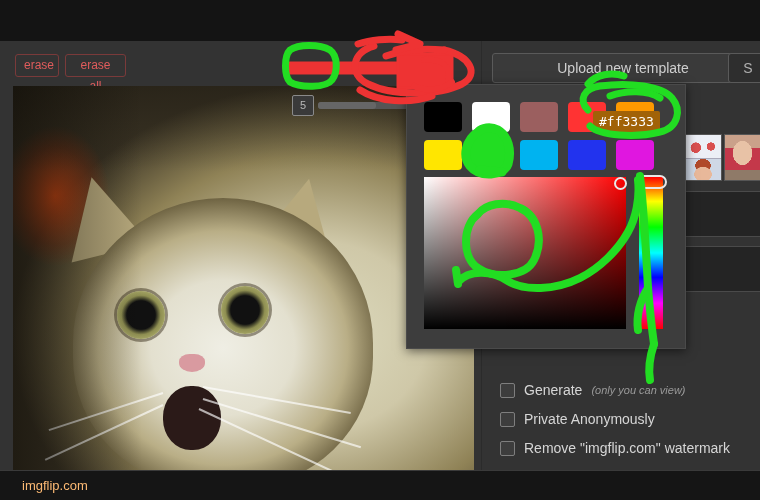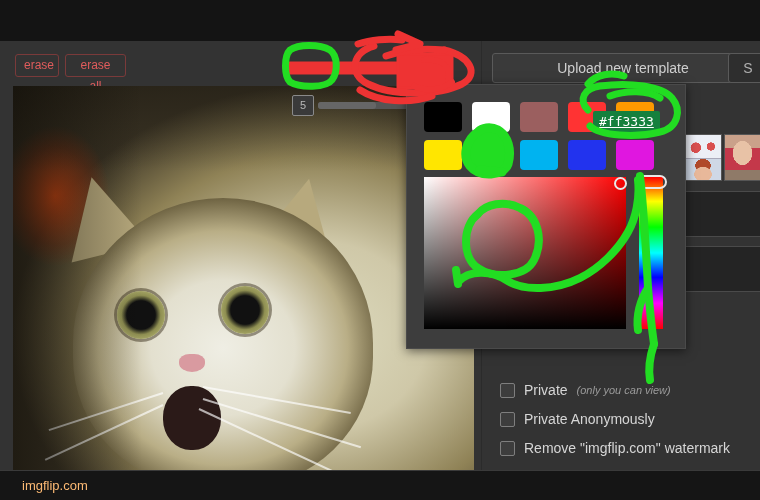--- a/index.html
+++ b/index.html
@@ -194,23 +194,23 @@
     box-shadow: 0 2px 10px rgba(0,0,0,.55);
   }
   .sw-grid {
     position: absolute; left: 17px; top: 17px;
     display: grid; grid-template-columns: repeat(5, 38px);
     grid-auto-rows: 30px; gap: 8px 10px;
   }
   .sw { width: 38px; height: 30px; border-radius: 4px; cursor: pointer; }
   .hex-chip {
     position: absolute; left: 186px; top: 26px; height: 22px;
-    background: #15803d; color: #ffffff;
+    background: #a16207; color: #ffffff;
     font-family: "DejaVu Sans Mono", monospace; font-size: 13px;
-    line-height: 22px; padding: 0 6px; border-radius: 2px; text-decoration: underline;
+    line-height: 22px; padding: 0 6px; border-radius: 2px;
   }
   .sv-box {
     position: absolute; left: 17px; top: 92px; width: 202px; height: 152px;
     background:
       linear-gradient(to top, #000 0%, rgba(0,0,0,0) 100%),
       linear-gradient(to right, #fff 0%, rgba(255,255,255,0) 100%),
       #ff0000;
   }
   .sv-cursor {
     position: absolute; left: 198px; top: 86px; width: 13px; height: 13px;
@@ -291,21 +291,21 @@
     <div class="thumb-strip">
       <div class="thumb a"></div>
       <div class="thumb b"></div>
     </div>
 
     <div class="text-field f1"></div>
     <div class="text-field f2"></div>
 
     <div class="opt-row r1">
       <span class="cbx"></span>
-      <span>Private</span>
+      <span>Generate</span>
       <span class="opt-sub">(only you can view)</span>
     </div>
     <div class="opt-row r2">
       <span class="cbx"></span>
       <span>Private Anonymously</span>
     </div>
     <div class="opt-row r3">
       <span class="cbx"></span>
       <span>Remove "imgflip.com" watermark</span>
     </div>

